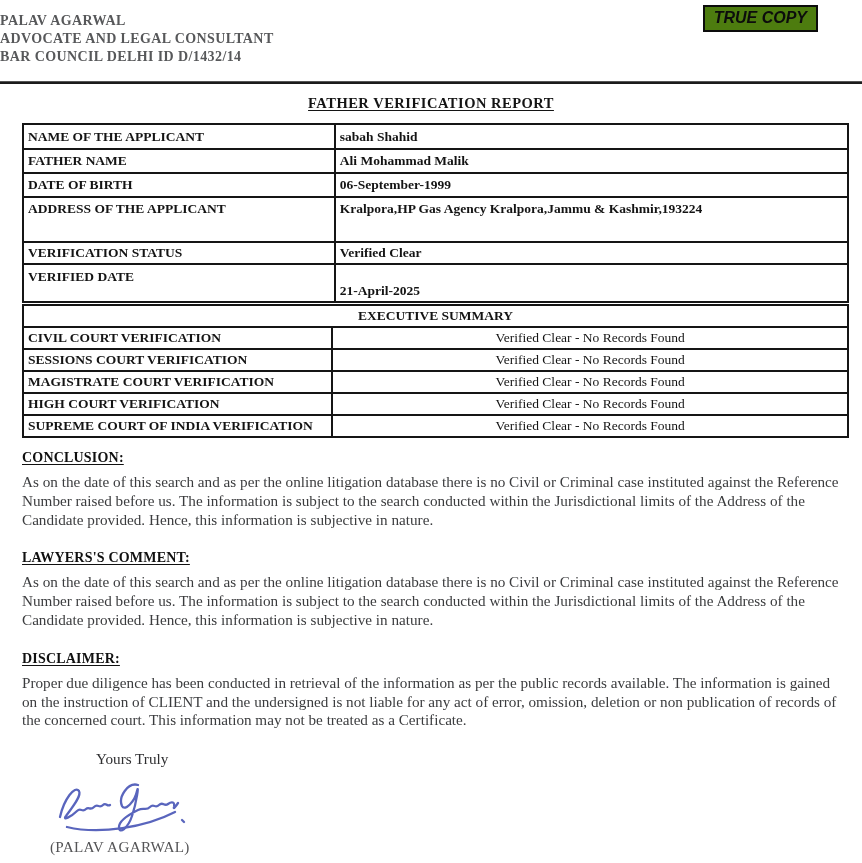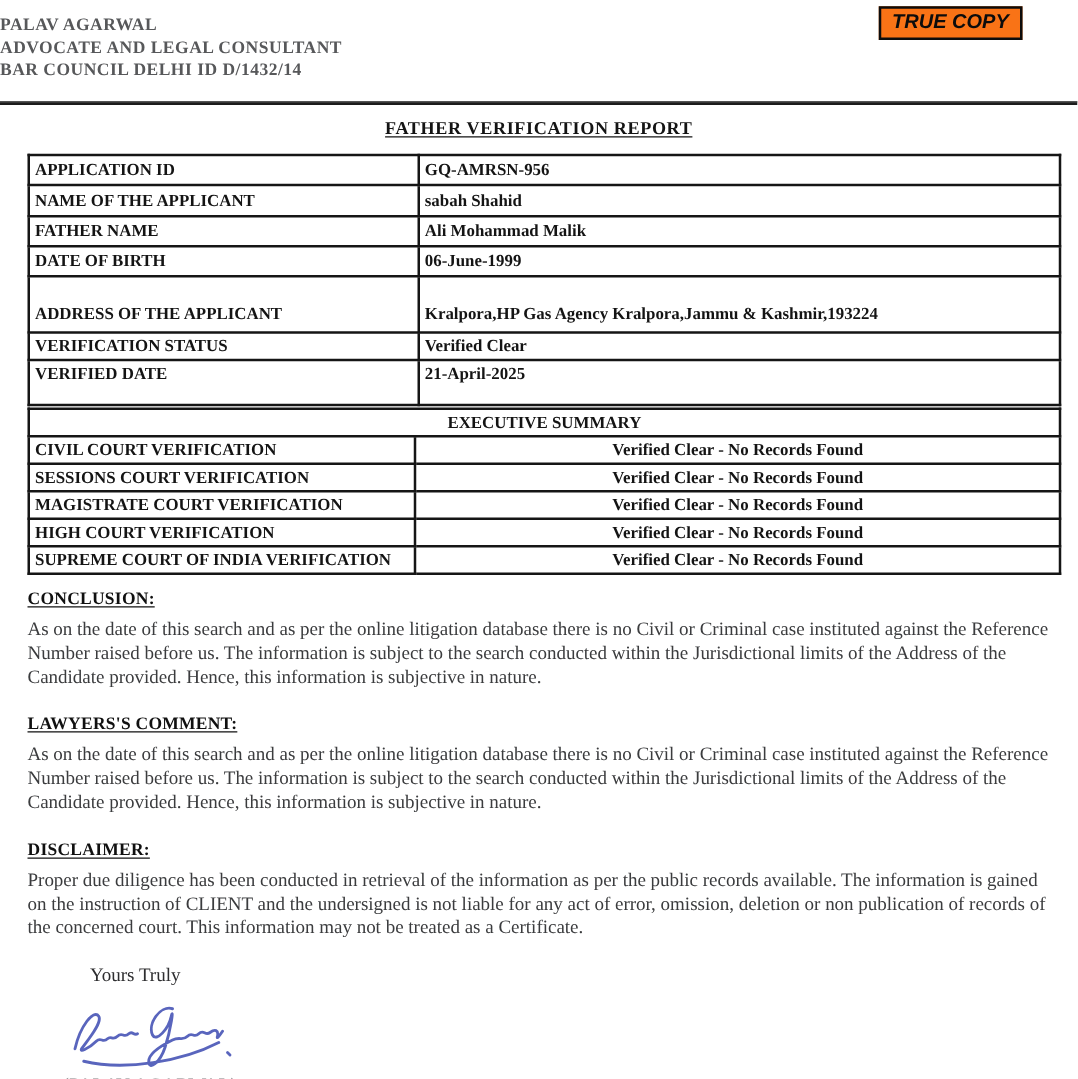--- a/index.html
+++ b/index.html
@@ -26,21 +26,21 @@
   .letterhead .lh-line{
     font-weight:bold;color:var(--header-gray);
     font-size:14px;line-height:18px;letter-spacing:.4px;
   }
   .stamp{
     position:absolute;top:5px;right:44px;
     border:2px solid #0c0c0c;
     padding:2px 9px 3px 9px;
     font-family:"Liberation Sans","DejaVu Sans",sans-serif;
     font-weight:bold;font-style:italic;font-size:16px;color:#0c0c0c;
-    background:#f97316;
+    background:#4d7c0f;
   }
   .top-rule{
     margin-top:15px;height:3px;background:#1c1c1c;width:100%;
     border-top:1px solid #555;
   }
 
   
   .report-title{
     text-align:center;margin-top:11px;
     font-weight:bold;font-size:14.5px;letter-spacing:.5px;
@@ -53,49 +53,49 @@
   table{border-collapse:collapse;width:100%;}
   table,td,th{border:2px solid var(--border);}
   td{font-size:13.5px;font-weight:bold;padding:2px 4px;vertical-align:middle;}
 
   .applicant-table{margin-top:11px;}
   .applicant-table td.label{width:37.8%;}
   .applicant-table tr.r0 td{height:24px;}
   .applicant-table tr.r1 td{height:25px;}
   .applicant-table tr.r2 td{height:24px;}
   .applicant-table tr.r3 td{height:24px;}
-  .applicant-table tr.r4 td{height:45px;vertical-align:top;padding-top:21px;}
+  .applicant-table tr.r4 td{height:45px;vertical-align:top;padding-top:3px;}
   .applicant-table tr.r5 td{height:16px;}
   .applicant-table tr.r6 td{height:27px;}
-  .applicant-table tr.r6 td.value{vertical-align:top;padding-top:2px;}
+  .applicant-table tr.r6 td.value{vertical-align:top;padding-top:18px;}
   .applicant-table tr.r6 td.label{vertical-align:bottom;padding-bottom:16px;}
 
   .summary-table{margin-top:1px;}
   .summary-table th{
     font-size:13.5px;font-weight:bold;height:22px;text-align:center;padding:2px 4px;
   }
   .summary-table td{height:21px;}
   .summary-table td.label{width:37.5%;text-align:left;}
-  .summary-table td.value{text-align:center;font-weight:bold;}
+  .summary-table td.value{text-align:center;font-weight:normal;}
 
   
   .section{margin-top:12px;}
   .section .heading{
     font-weight:bold;font-size:14px;letter-spacing:.2px;
     text-decoration:underline;text-underline-offset:2px;
     margin-bottom:7px;color:#101010;
   }
   .section .body{
     font-size:15.2px;line-height:18.8px;color:var(--body-gray);
     padding-right:6px;
   }
   .section.gap-lg{margin-top:21px;}
 
   
-  .salutation{margin-top:20px;margin-left:50px;font-size:15.2px;color:#2e2e30;}
+  .salutation{margin-top:20px;margin-left:74px;font-size:15.2px;color:#2e2e30;}
   .signature{margin-top:8px;margin-left:32px;height:62px;}
   .signatory{margin-left:28px;font-size:15.2px;color:#545456;letter-spacing:.3px;}
 </style>
 </head>
 <body>
 
 <div class="page">
 
   <div class="letterhead">
     <div class="lh-line">PALAV AGARWAL</div>
@@ -106,35 +106,31 @@
   <div class="stamp">TRUE COPY</div>
 
   <div class="top-rule"></div>
 
   <div class="report-title">FATHER VERIFICATION REPORT</div>
 
   <div class="content">
 
     <table class="applicant-table">
       <tbody>
-        <tr class="r0">
-          <td class="label">APPLICATION ID</td>
-          <td class="value">GQ-AMRSN-956</td>
-        </tr>
         <tr class="r1">
           <td class="label">NAME OF THE APPLICANT</td>
           <td class="value">sabah Shahid</td>
         </tr>
         <tr class="r2">
           <td class="label">FATHER NAME</td>
           <td class="value">Ali Mohammad Malik</td>
         </tr>
         <tr class="r3">
           <td class="label">DATE OF BIRTH</td>
-          <td class="value">06-June-1999</td>
+          <td class="value">06-September-1999</td>
         </tr>
         <tr class="r4">
           <td class="label">ADDRESS OF THE APPLICANT</td>
           <td class="value">Kralpora,HP Gas Agency Kralpora,Jammu &amp; Kashmir,193224</td>
         </tr>
         <tr class="r5">
           <td class="label">VERIFICATION STATUS</td>
           <td class="value">Verified Clear</td>
         </tr>
         <tr class="r6">

